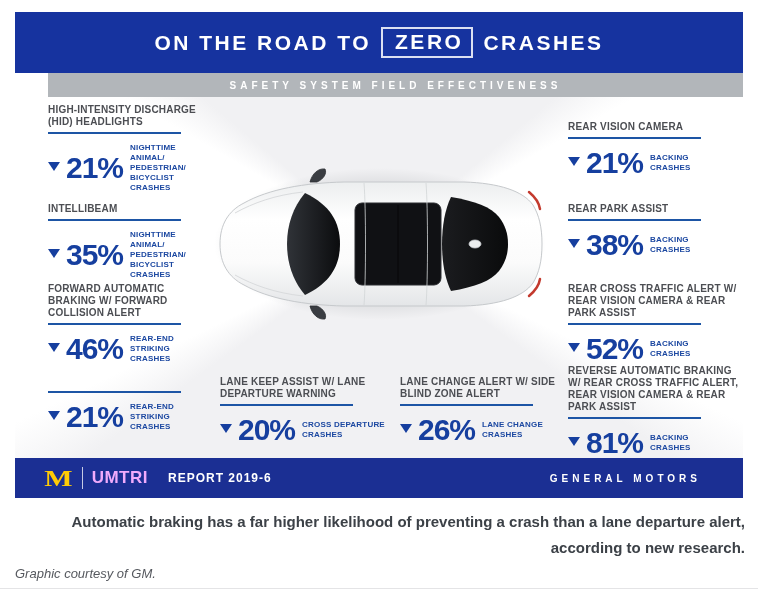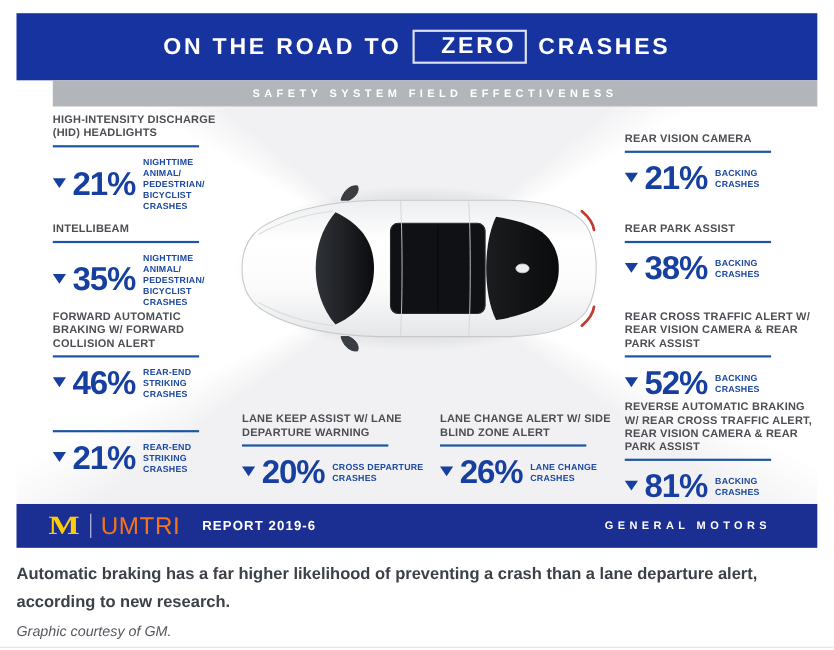--- a/index.html
+++ b/index.html
@@ -3,21 +3,21 @@
 <meta charset="utf-8">
 <style>
   * { margin:0; padding:0; box-sizing:border-box; }
   body { font-family:"Liberation Sans", sans-serif; background:#ffffff; }
   .page { position:relative; width:758px; height:591px; background:#ffffff; overflow:hidden; }
 
   .infographic { position:absolute; left:15px; top:12px; width:728px; height:486px; }
 
   .header-bar { height:61px; background:#16339f; display:flex; align-items:center; justify-content:center; }
   .header-title { color:#ffffff; font-size:21px; font-weight:600; letter-spacing:2.5px; display:flex; align-items:center; white-space:nowrap; }
-  .zero-box { display:inline-block; border:2px solid rgba(255,255,255,.85); padding:1px 8px 2px 24px; margin:0 10px; }
+  .zero-box { display:inline-block; border:2px solid rgba(255,255,255,.85); padding:1px 8px 2px 12px; margin:0 10px; }
 
   .subtitle-bar { height:24px; background:#b2b6ba; display:flex; align-items:center; justify-content:center;margin-left:33px; }
   .subtitle-text { color:#ffffff; font-size:10px; font-weight:700; letter-spacing:4px; }
 
   .canvas { position:relative; height:361px; overflow:hidden;
     background:
       conic-gradient(from 0deg at 50% 41%,
         #f1f1f3 0deg, #f1f1f3 50deg, #ffffff 60deg,
         #ffffff 116deg, #f1f1f3 126deg, #f1f1f3 234deg,
         #ffffff 244deg, #ffffff 300deg, #f1f1f3 310deg, #f1f1f3 360deg);
@@ -29,25 +29,25 @@
   .stat-row { display:flex; align-items:center; margin-top:9px; }
   .tri-down { width:0; height:0; border-left:6px solid transparent; border-right:6px solid transparent; border-top:9px solid #163f9f; margin-right:6px; margin-top:-4px; flex:0 0 auto; }
   .stat-pct { color:#163f9f; font-size:30px; font-weight:700; letter-spacing:-1px; line-height:30px; }
   .stat-label { color:#1c48a1; font-size:8px; font-weight:700; line-height:10px; margin-left:7px; letter-spacing:.2px; }
 
   .car-wrap { position:absolute; left:198px; top:68px; width:334px; height:160px; }
 
   .footer-bar { height:40px; background:#1b2f93; display:flex; align-items:center; padding:0 42px 0 32px; }
   .m-logo { color:#ffcb05; font-family:"Liberation Serif", serif; font-weight:700; font-size:24px; line-height:24px; transform:scaleX(1.25); transform-origin:center; display:inline-block; }
   .logo-divider { width:1px; height:22px; background:rgba(255,255,255,.75); margin:0 9px 0 12px; }
-  .umtri-text { color:#f97316; font-size:22px; font-weight:400; letter-spacing:.5px; }
+  .umtri-text { color:#f0abfc; font-size:17px; font-weight:700; letter-spacing:.5px; }
   .report-text { color:#ffffff; font-size:12px; font-weight:700; letter-spacing:1px; margin-left:20px; }
   .gm-text { color:#ffffff; font-size:10px; font-weight:700; letter-spacing:4px; margin-left:auto;text-align:center; }
 
-  .caption { position:absolute; left:15px; top:509px; width:730px; color:#3c4147; font-size:15px; font-weight:700; line-height:26px; }
+  .caption { position:absolute; left:15px; top:509px; width:730px; color:#3c4147; font-size:15px; font-weight:700; line-height:26px;text-align:right; }
   .credit { position:absolute; left:15px; top:566px; width:730px; color:#55585e; font-size:13px; font-style:italic; }
   .bottom-line { position:absolute; left:0; top:588px; width:758px; height:1px; background:#e4e4e6; }
 </style>
 </head>
 <body>
 
 <div class="page">
   <div class="infographic">
 
     <div class="header-bar">

